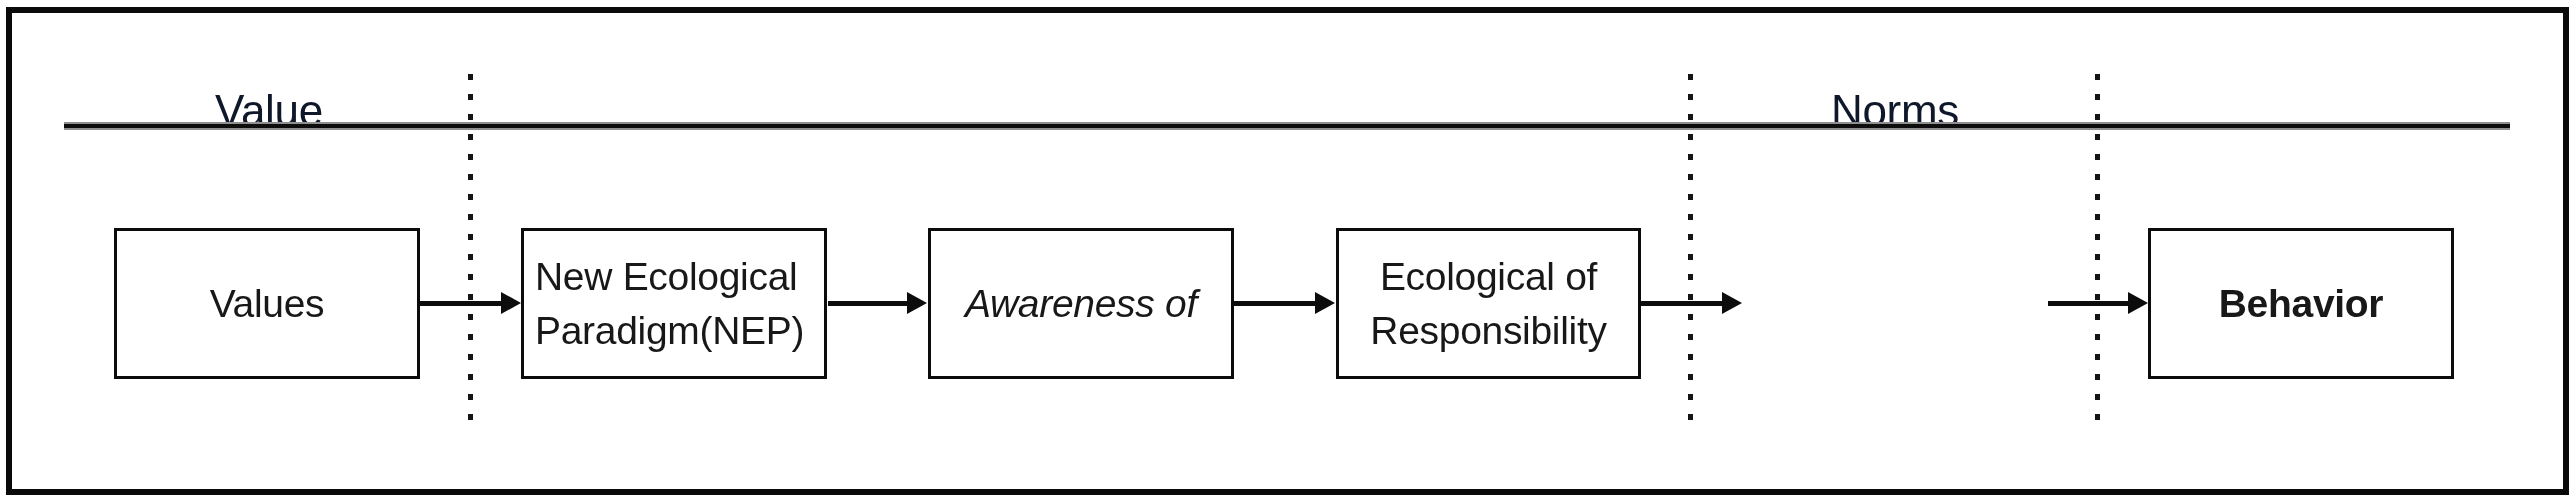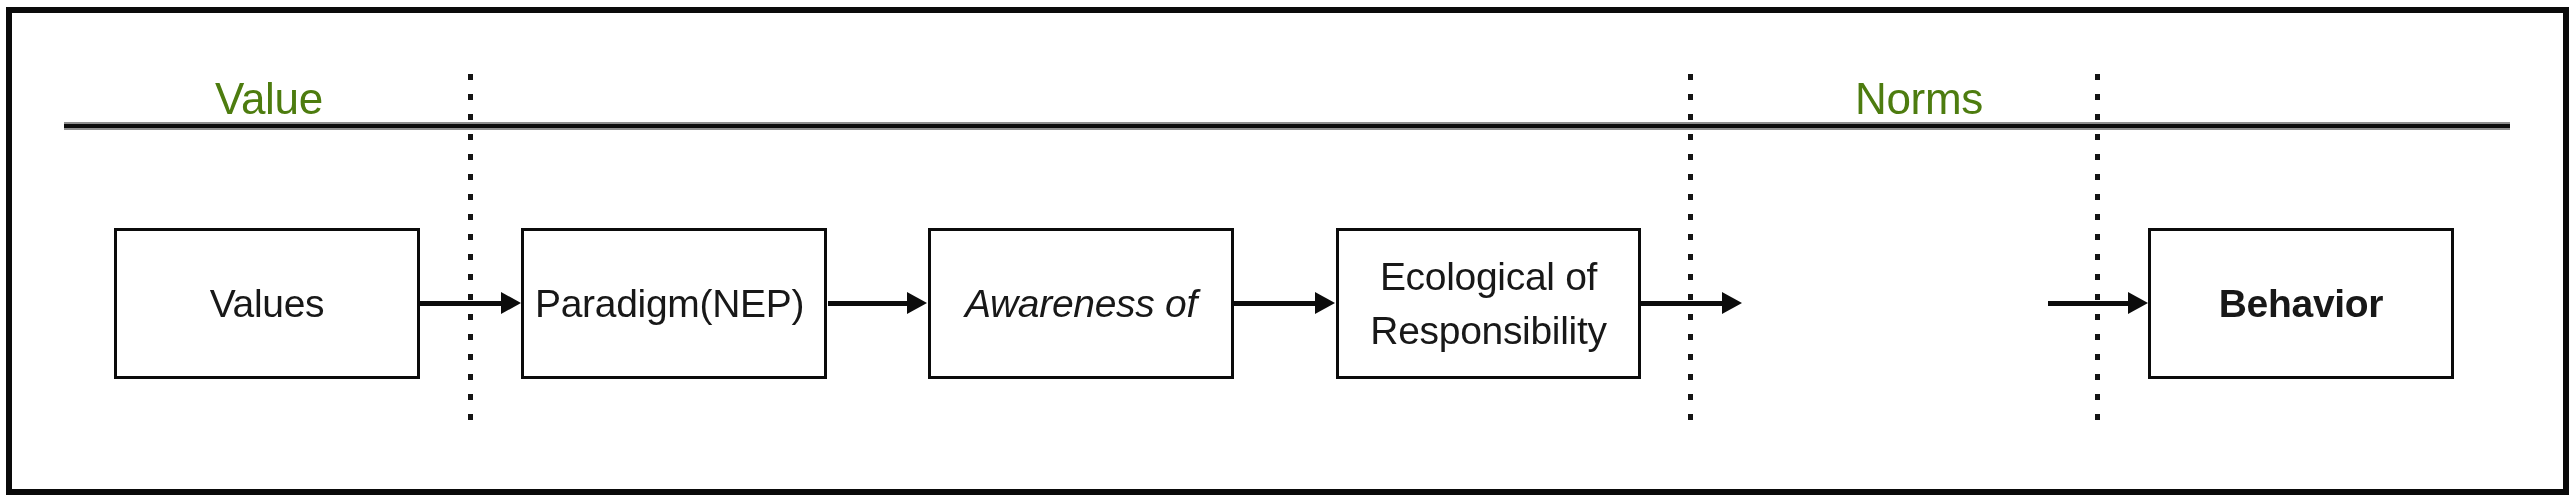--- a/index.html
+++ b/index.html
@@ -23,31 +23,31 @@
     top: 7.3px;
     width: 2563px;
     height: 488px;
     border: 6.7px solid #0a0a0a;
     box-sizing: border-box;
     background: #ffffff;
   }
   
   .section-label {
     position: absolute;
-    top: 76px;
+    top: 88px;
     transform: translateX(-50%);
     font-size: 44px;
     line-height: 46px;
     letter-spacing: -0.3px;
-    color: #4d7c0f;
+    color: #0f172a;
     white-space: nowrap;
   }
   .section-label.value   { left: 269px; }
   .section-label.beliefs { left: 1084px; }
-  .section-label.norms   { left: 1895px; margin-left: 24px; }
+  .section-label.norms   { left: 1895px; }
   
   .header-rule {
     position: absolute;
     left: 64px;
     top: 122px;
     width: 2446px;
     height: 7.9px;
     background: linear-gradient(to bottom,
       #8f8f8f 0px, #8f8f8f 1.8px,
       #0d0d0d 1.8px, #0d0d0d 6px,
@@ -132,20 +132,21 @@
 
   <div class="dotted-sep s1"></div>
   <div class="dotted-sep s2"></div>
   <div class="dotted-sep s3"></div>
 
   <div class="node values">
     <span>Values</span>
   </div>
 
   <div class="node nep">
+    <span>New Ecological</span>
     <span>Paradigm(NEP)</span>
   </div>
 
   <div class="node awareness">
     <span>Awareness of</span>
   </div>
 
   <div class="node ascription">
     <span>Ecological of</span>
     <span>Responsibility</span>

